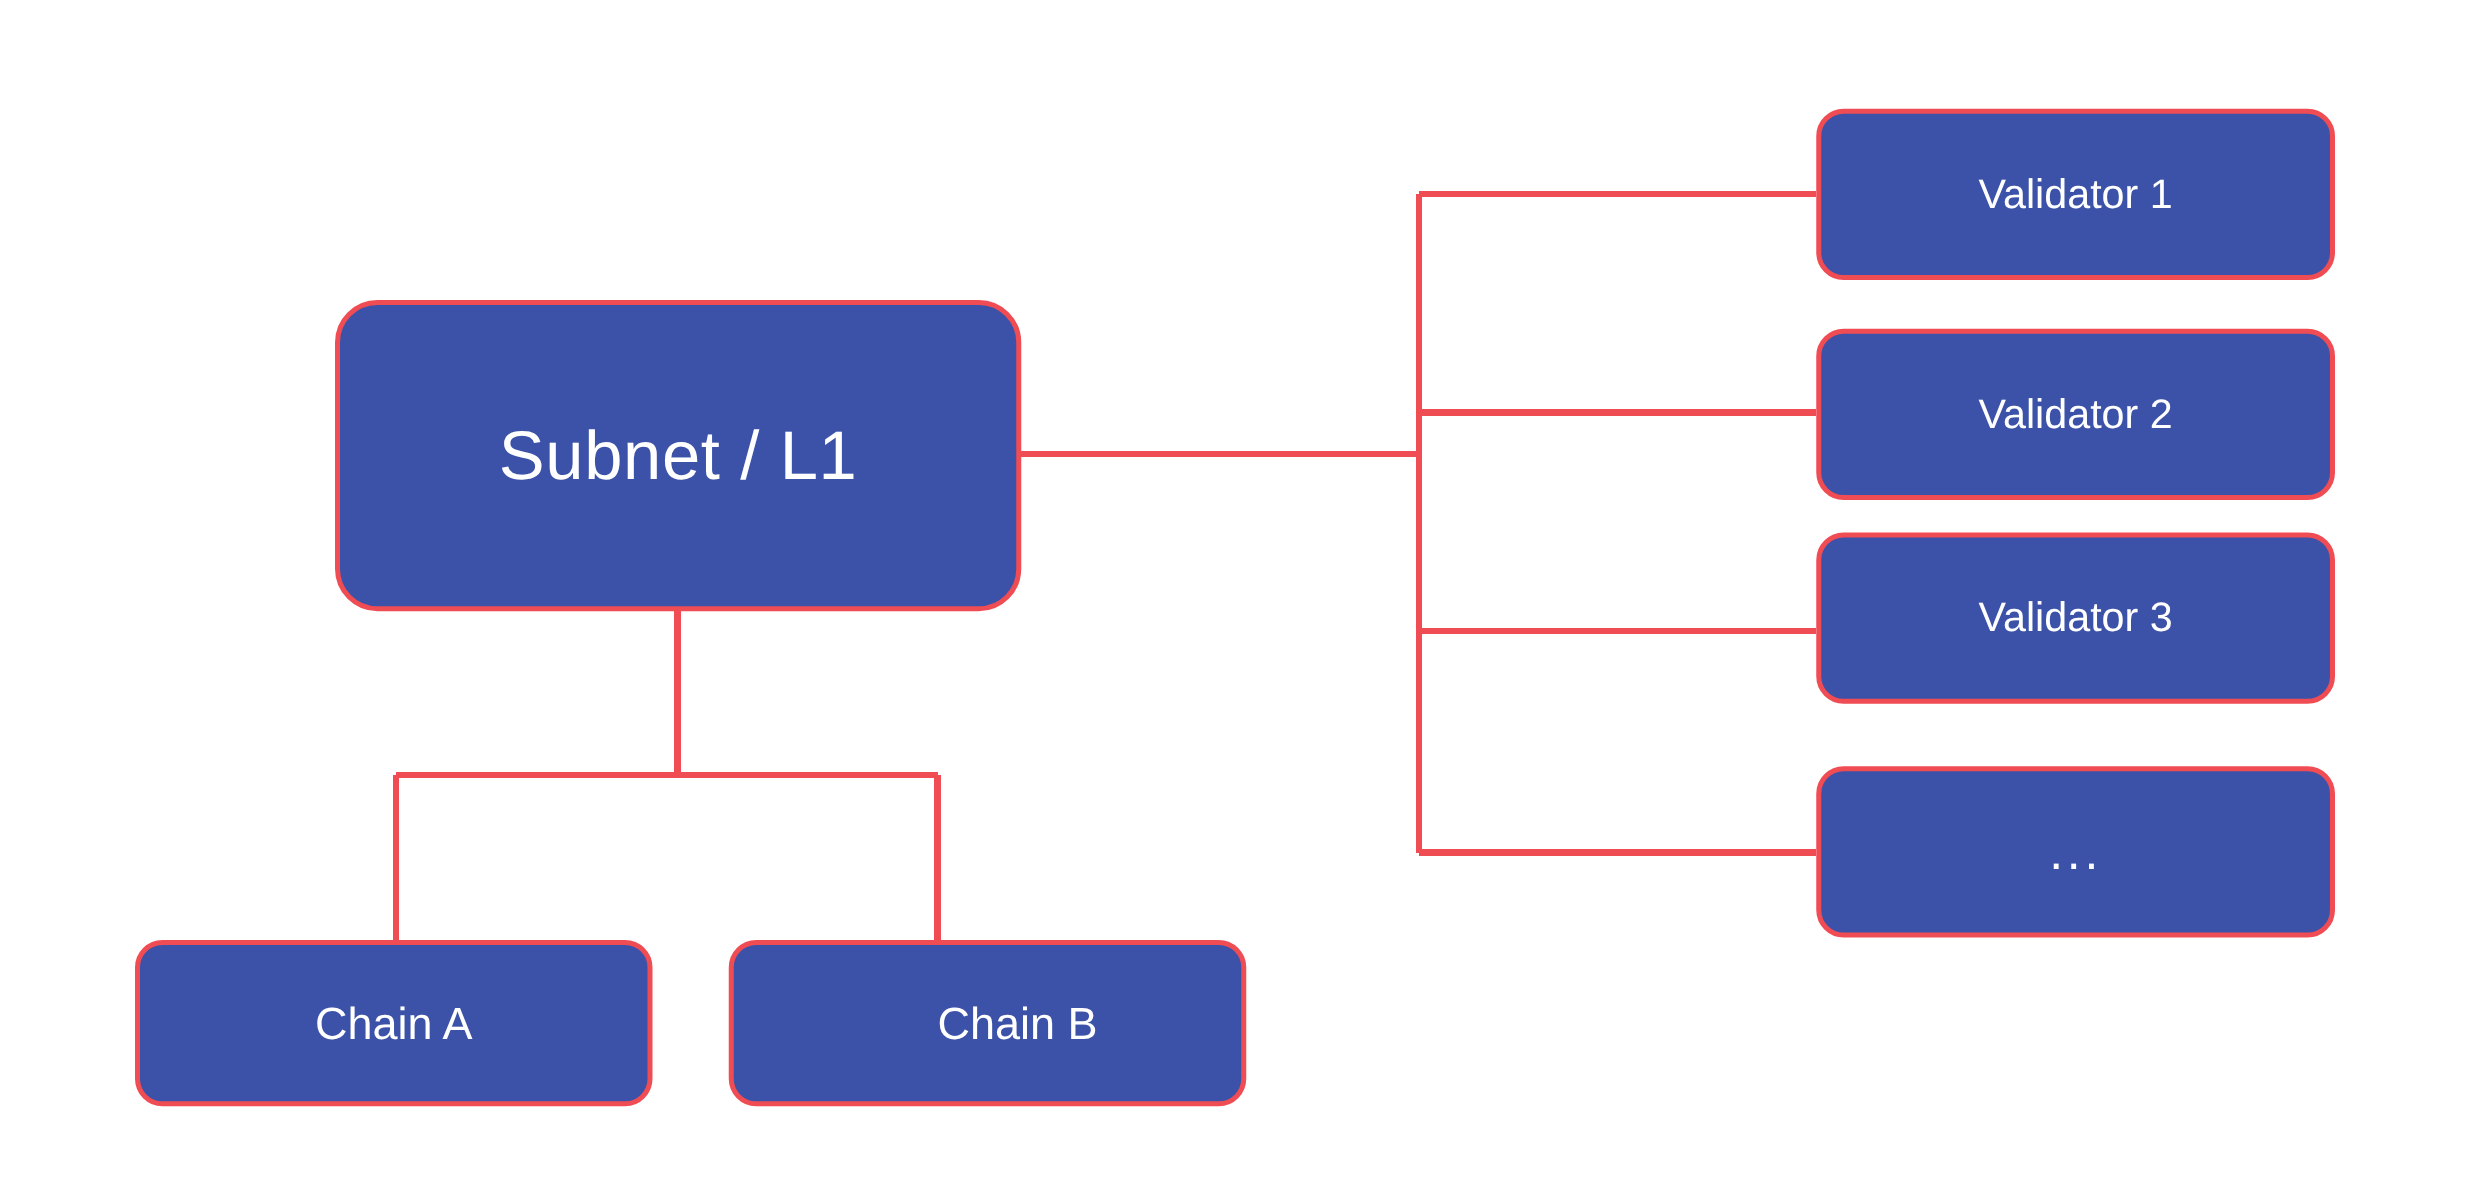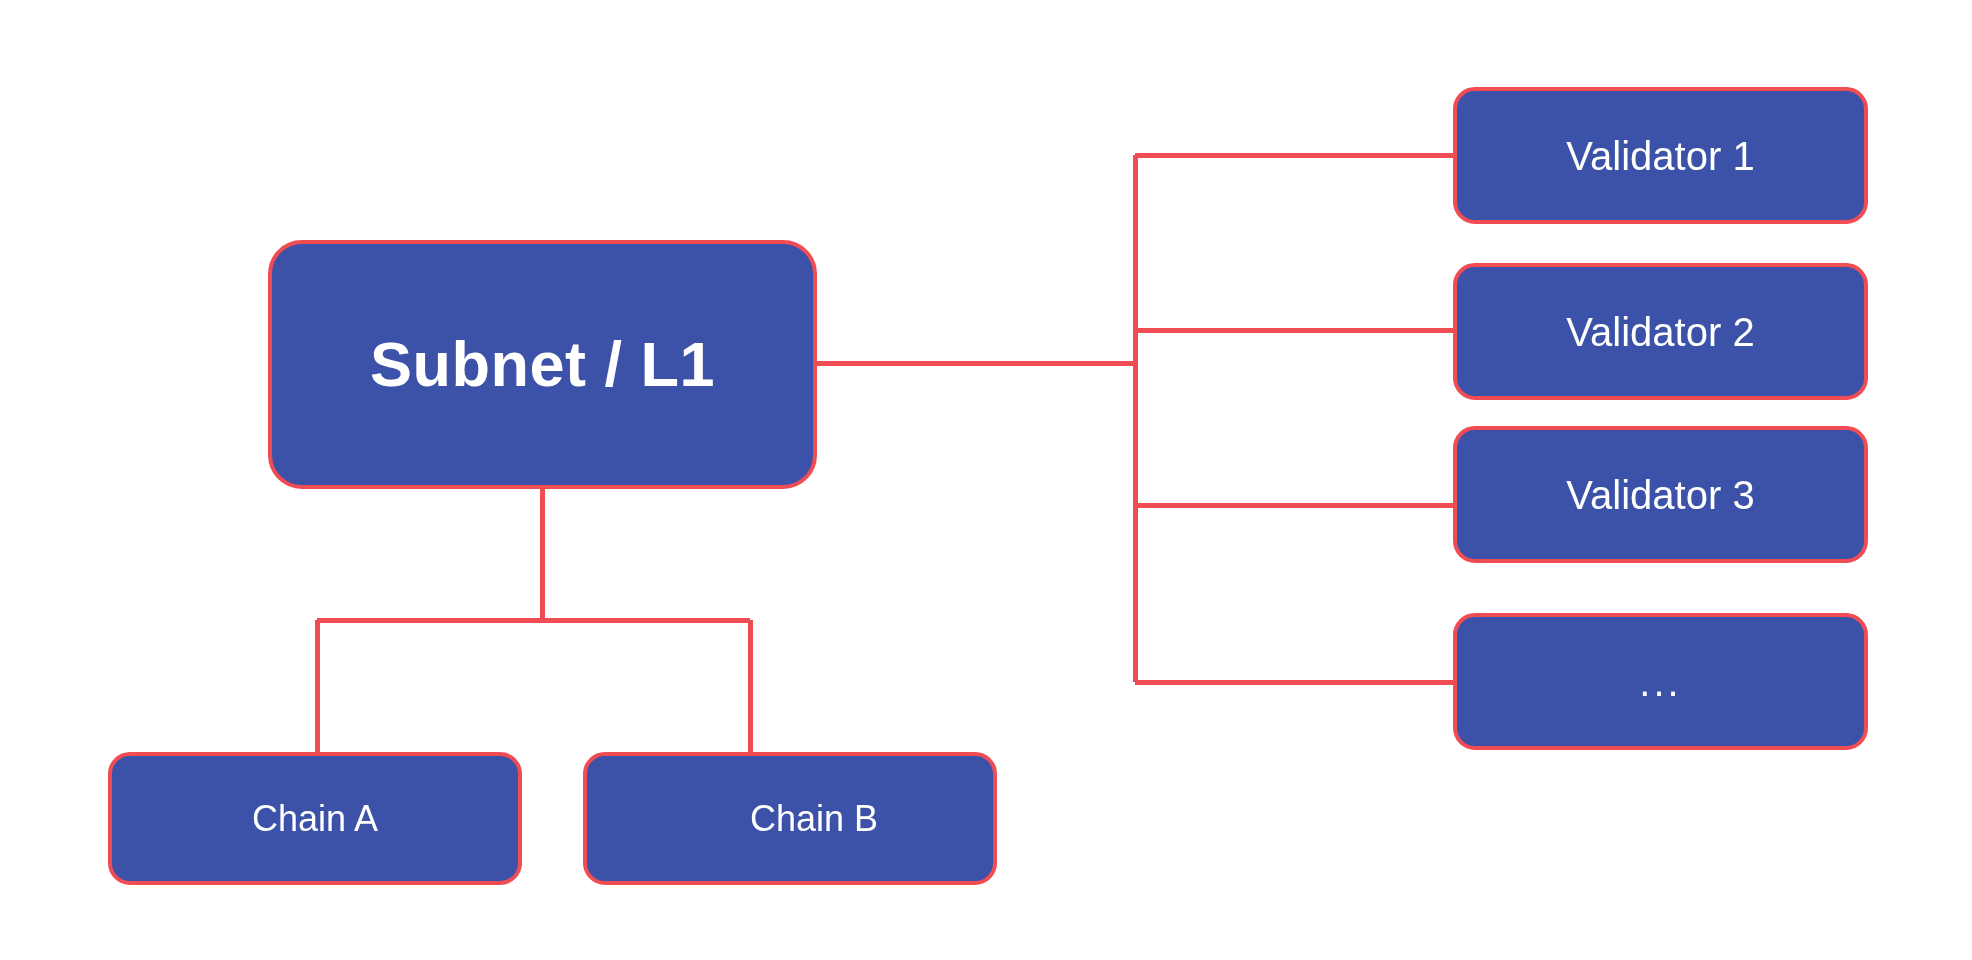--- a/index.html
+++ b/index.html
@@ -45,27 +45,27 @@
     display: block;
     padding: 0 14px;
     white-space: nowrap;
   }
 
   
   #node-subnet {
     left: 268px;  top: 240px;  width: 549px;  height: 249px;
     border-radius: 34px;
   }
-  #node-subnet .node-label { font-size: 63px; font-weight: 700; letter-spacing: 0.5px; }
+  #node-subnet .node-label { font-size: 55px; font-weight: 400; letter-spacing: 0.5px; }
 
   #node-validator-1 { left: 1453px; top: 87px;  width: 415px; height: 137px; }
   #node-validator-2 { left: 1453px; top: 263px; width: 415px; height: 137px; }
   #node-validator-3 { left: 1453px; top: 426px; width: 415px; height: 137px; }
   #node-validator-more { left: 1453px; top: 613px; width: 415px; height: 137px; }
-  .node-validator .node-label { font-size: 40px; font-weight: 400; }
+  .node-validator .node-label { font-size: 33px; font-weight: 400; }
 
   #node-chain-a { left: 108px; top: 752px; width: 414px; height: 133px; }
   #node-chain-b { left: 583px; top: 752px; width: 414px; height: 133px; padding-left: 48px; }
   .node-chain .node-label { font-size: 36px; font-weight: 400; }
 
   .node-ellipsis .node-label {
     font-size: 40px;
     letter-spacing: 3px;
     line-height: 0.5;
   }

